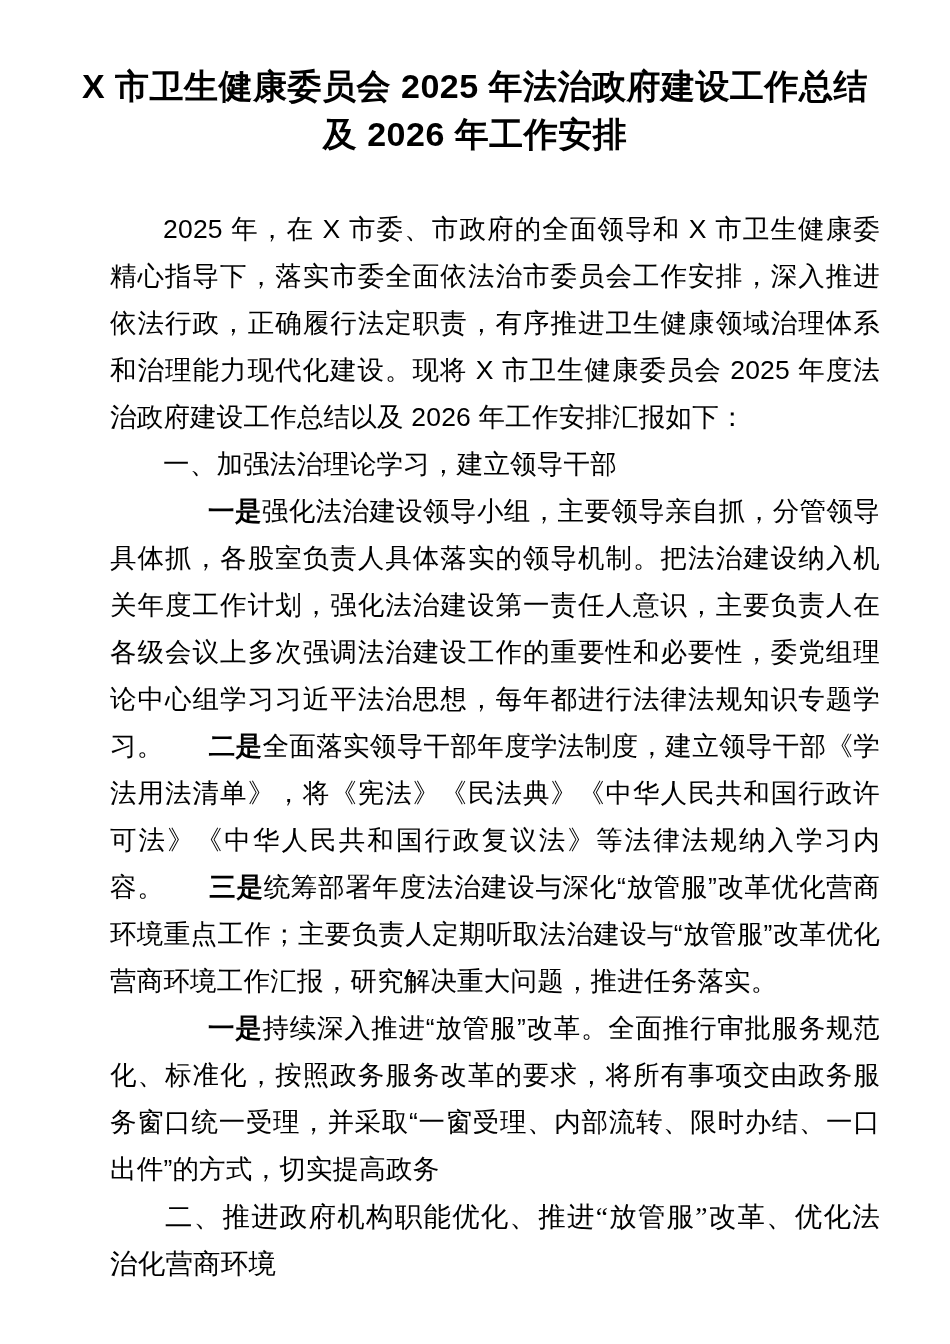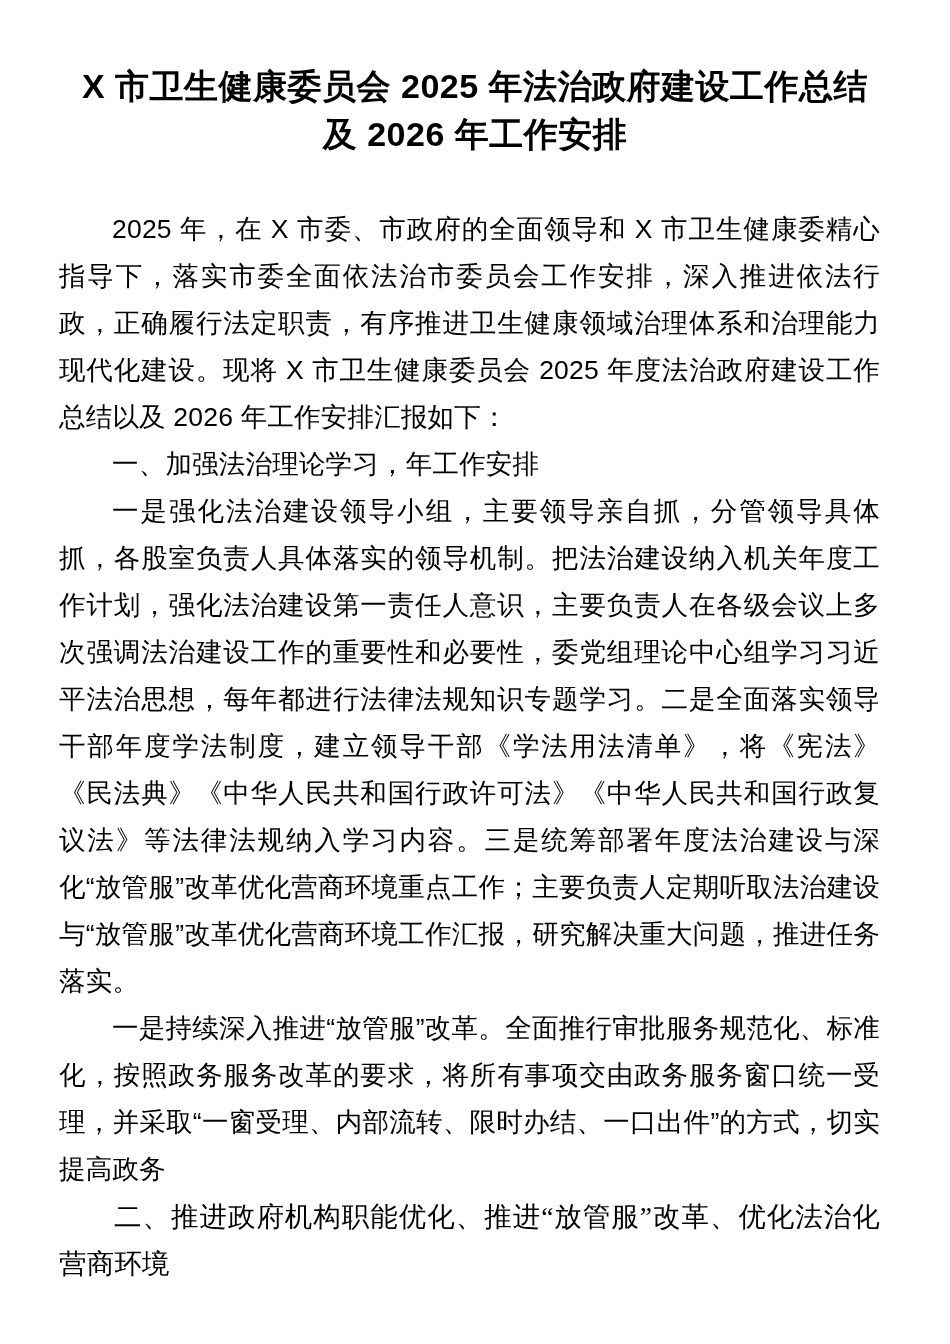--- a/index.html
+++ b/index.html
@@ -29,21 +29,21 @@
     font-size: 34px;
     font-weight: 700;
     line-height: 48px;
     text-align: center;
     letter-spacing: 0.5px;
     font-family: "Liberation Sans", "DejaVu Sans", sans-serif;
   }
 
   
   .body-area {
-    padding: 0 70px 0 59px;
+    padding: 0 70px 0 110px;
     margin-top: 48px;
   }
 
   p.para {
     margin: 0;
     font-size: 26.5px;
     line-height: 47px;
     text-align: justify;
     text-justify: inter-ideograph;
     text-align-last: left;
@@ -56,21 +56,22 @@
   }
 
   
   p.para.serif-head {
     font-family: "Liberation Serif", "DejaVu Serif", serif;
     font-size: 27.5px;
   }
 
   
   b.lead {
-    font-weight: 400;
+    font-weight: 700;
+    margin-left: 45px;
   }
 
   
   span.booktitle {
     font-style: oblique 10deg;
     font-family: Liberation Serif, serif;
   }
 </style>
 </head>
 <body>
@@ -79,21 +80,21 @@
 
   <h1 class="doc-title">
     <span>X 市卫生健康委员会 2025 年法治政府建设工作总结</span>
     <span>及 2026 年工作安排</span>
   </h1>
 
   <div class="body-area">
 
     <p class="para indent">2025 年，在 X 市委、市政府的全面领导和 X 市卫生健康委精心指导下，落实市委全面依法治市委员会工作安排，深入推进依法行政，正确履行法定职责，有序推进卫生健康领域治理体系和治理能力现代化建设。现将 X 市卫生健康委员会 2025 年度法治政府建设工作总结以及 2026 年工作安排汇报如下：</p>
 
-    <p class="para indent">一、加强法治理论学习，年工作安排</p>
+    <p class="para indent">一、加强法治理论学习，建立领导干部</p>
 
     <p class="para indent"><b class="lead">一是</b><span>强化法治建设领导小组，主要领导亲自抓，分管领导具体抓，各股室负责人具体落实的领导机制。把法治建设纳入机关年度工作计划，强化法治建设第一责任人意识，主要负责人在各级会议上多次强调法治建设工作的重要性和必要性，委党组理论中心组学习习近平法治思想，每年都进行法律法规知识专题学习。</span><b class="lead">二是</b><span>全面落实领导干部年度学法制度，建立领导干部</span><span class="booktitle">《学法用法清单》</span><span>，将</span><span class="booktitle">《宪法》《民法典》《中华人民共和国行政许可法》《中华人民共和国行政复议法》</span><span>等法律法规纳入学习内容。</span><b class="lead">三是</b><span>统筹部署年度法治建设与深化“放管服”改革优化营商环境重点工作；主要负责人定期听取法治建设与“放管服”改革优化营商环境工作汇报，研究解决重大问题，推进任务落实。</span></p>
 
     <p class="para indent"><b class="lead">一是</b><span>持续深入推进“放管服”改革。全面推行审批服务规范化、标准化，按照政务服务改革的要求，将所有事项交由政务服务窗口统一受理，并采取“一窗受理、内部流转、限时办结、一口出件”的方式，切实提高政务</span></p>
 
     <p class="para indent serif-head">二、推进政府机构职能优化、推进“放管服”改革、优化法治化营商环境</p>
 
   </div>
 
 </div>

